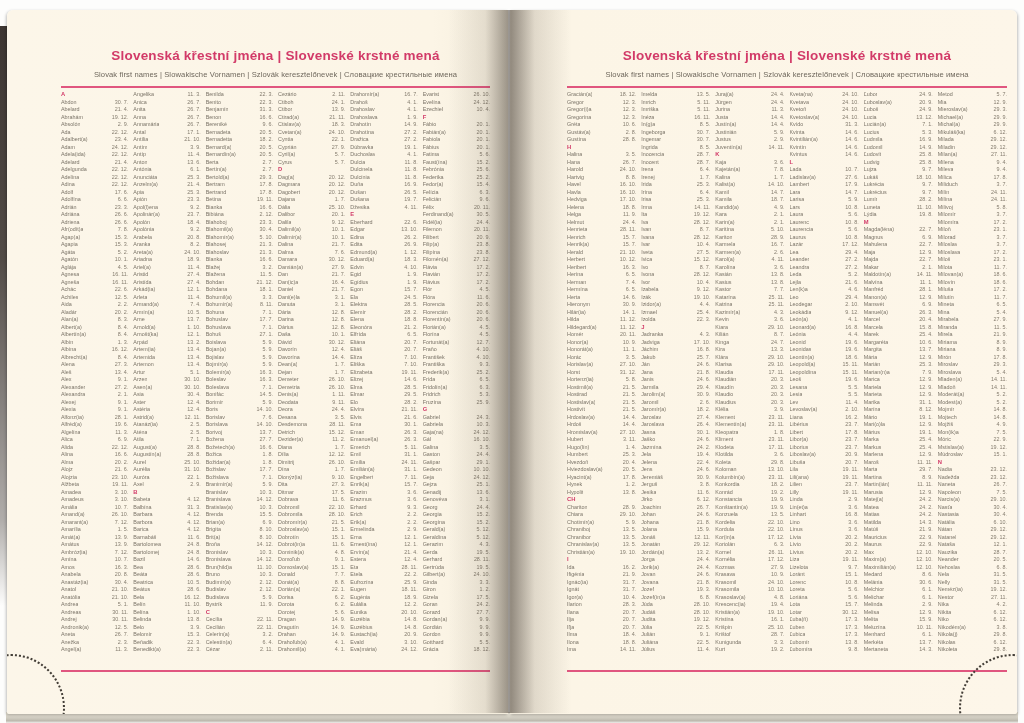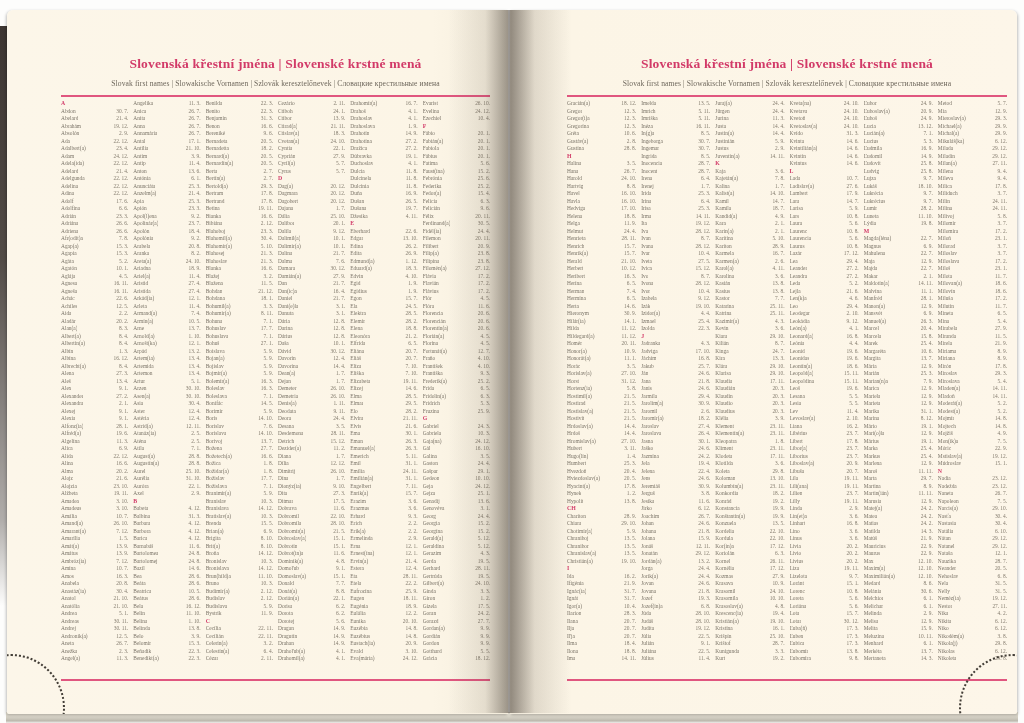--- a/index.html
+++ b/index.html
@@ -12,21 +12,21 @@
   #bottom-stack{position:absolute;left:6px;right:6px;top:712px;height:11px;
     background:linear-gradient(180deg,#eae5d8 0%,#d6d2c6 45%,#bdb9ae 80%,#f0efec 100%);}
   .page{position:absolute;top:10px;width:501px;height:704px;background:#fcf5e6;overflow:hidden;}
   #page-left{left:7px;border-radius:6px 0 0 2px;box-shadow:-1px 1px 3px rgba(0,0,0,.25);
     background:linear-gradient(90deg,#fcf6e9 0%,#fcf5e6 85%,#f3ecdc 100%);}
   #page-right{left:510px;width:507px;border-radius:0 6px 2px 0;box-shadow:1px 1px 3px rgba(0,0,0,.25);
     background:linear-gradient(90deg,#f1eadb 0%,#fcf5e6 12%,#fdf6e9 100%);}
   
   #gutter{position:absolute;left:448px;top:10px;width:124px;height:703px;pointer-events:none;
     background:linear-gradient(90deg,rgba(70,58,46,0) 0%,rgba(70,58,46,.10) 30%,rgba(45,36,28,.45) 49%,rgba(45,36,28,.48) 51%,rgba(70,58,46,.12) 70%,rgba(70,58,46,0) 100%);}
-  .content{position:absolute;top:8px;height:100%;font-family:Liberation Serif, serif;}
+  .content{position:absolute;top:0;height:100%;}
   #page-left .content{left:54px;width:429px;}
   #page-right .content{left:57px;width:440px;}
   .ttl{margin-top:38px;text-align:center;font-size:13.5px;font-weight:bold;letter-spacing:.2px;
        color:var(--accent);}
   .sub{margin-top:7px;text-align:center;font-size:7.6px;color:#6e675c;letter-spacing:.1px;}
   .rule{height:2px;background:var(--rule);border:0;margin:0;}
   .rule-top{margin-top:7px;}
   .cols{display:flex;gap:5px;margin-top:3px;height:579px;align-items:flex-start;}
   .col{flex:1 1 0;min-width:0;}
   .row{display:flex;justify-content:space-between;height:7.5px;line-height:7.5px;

